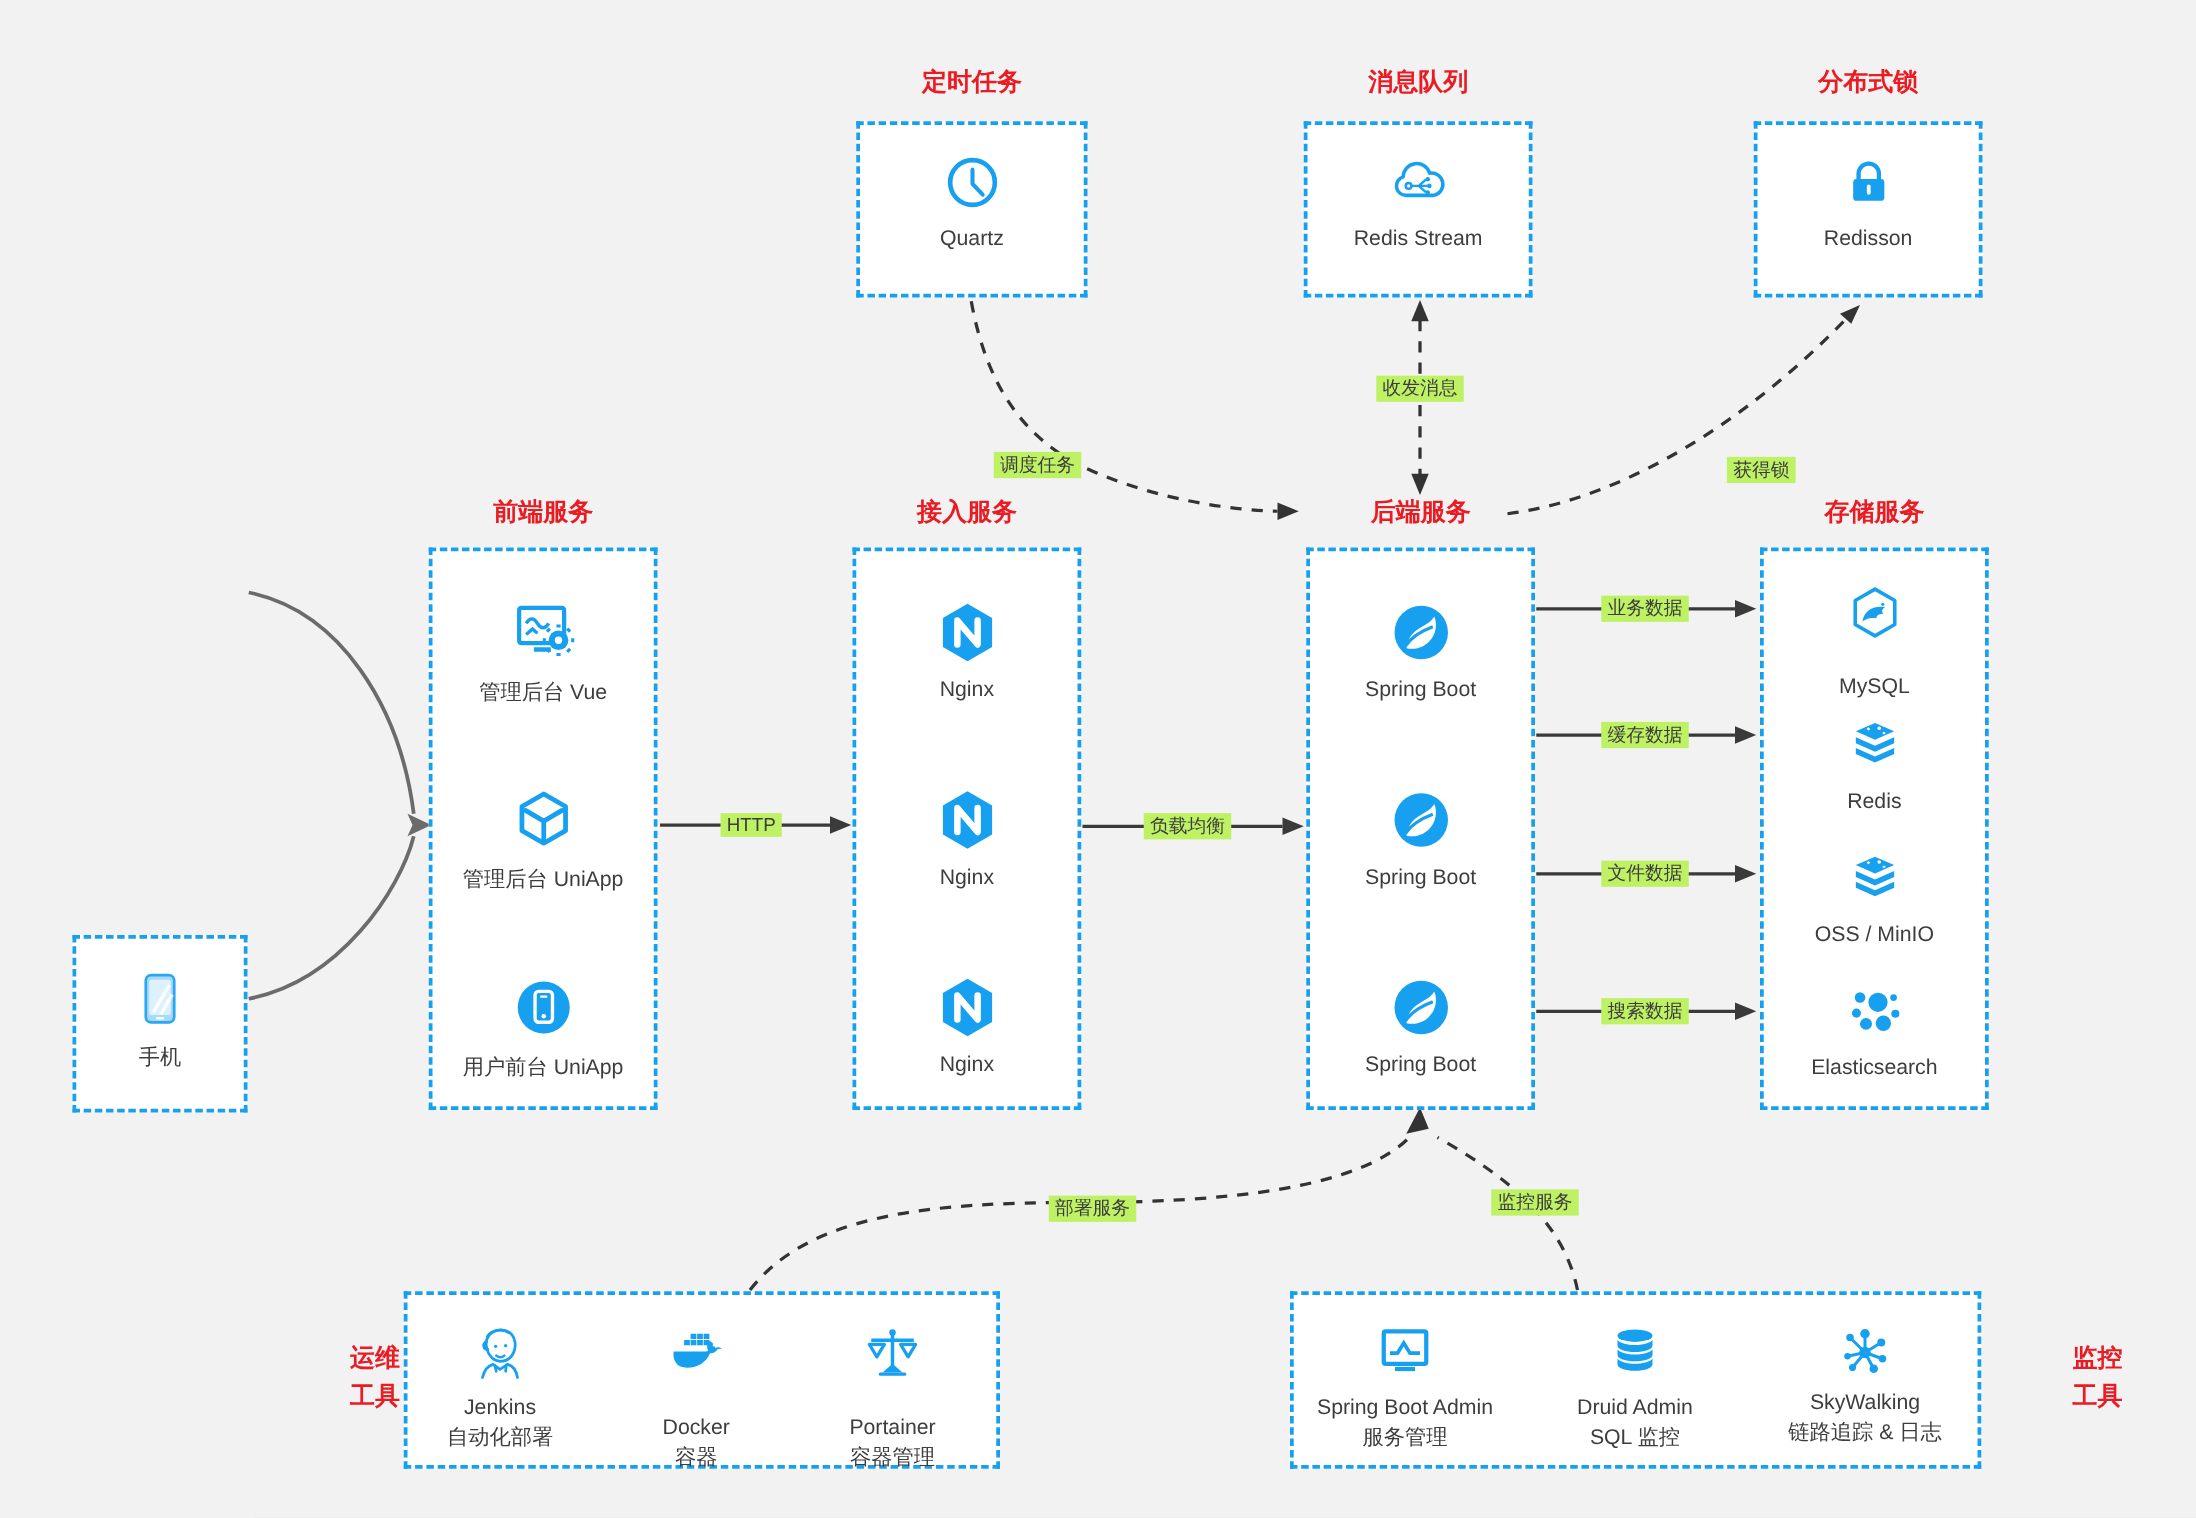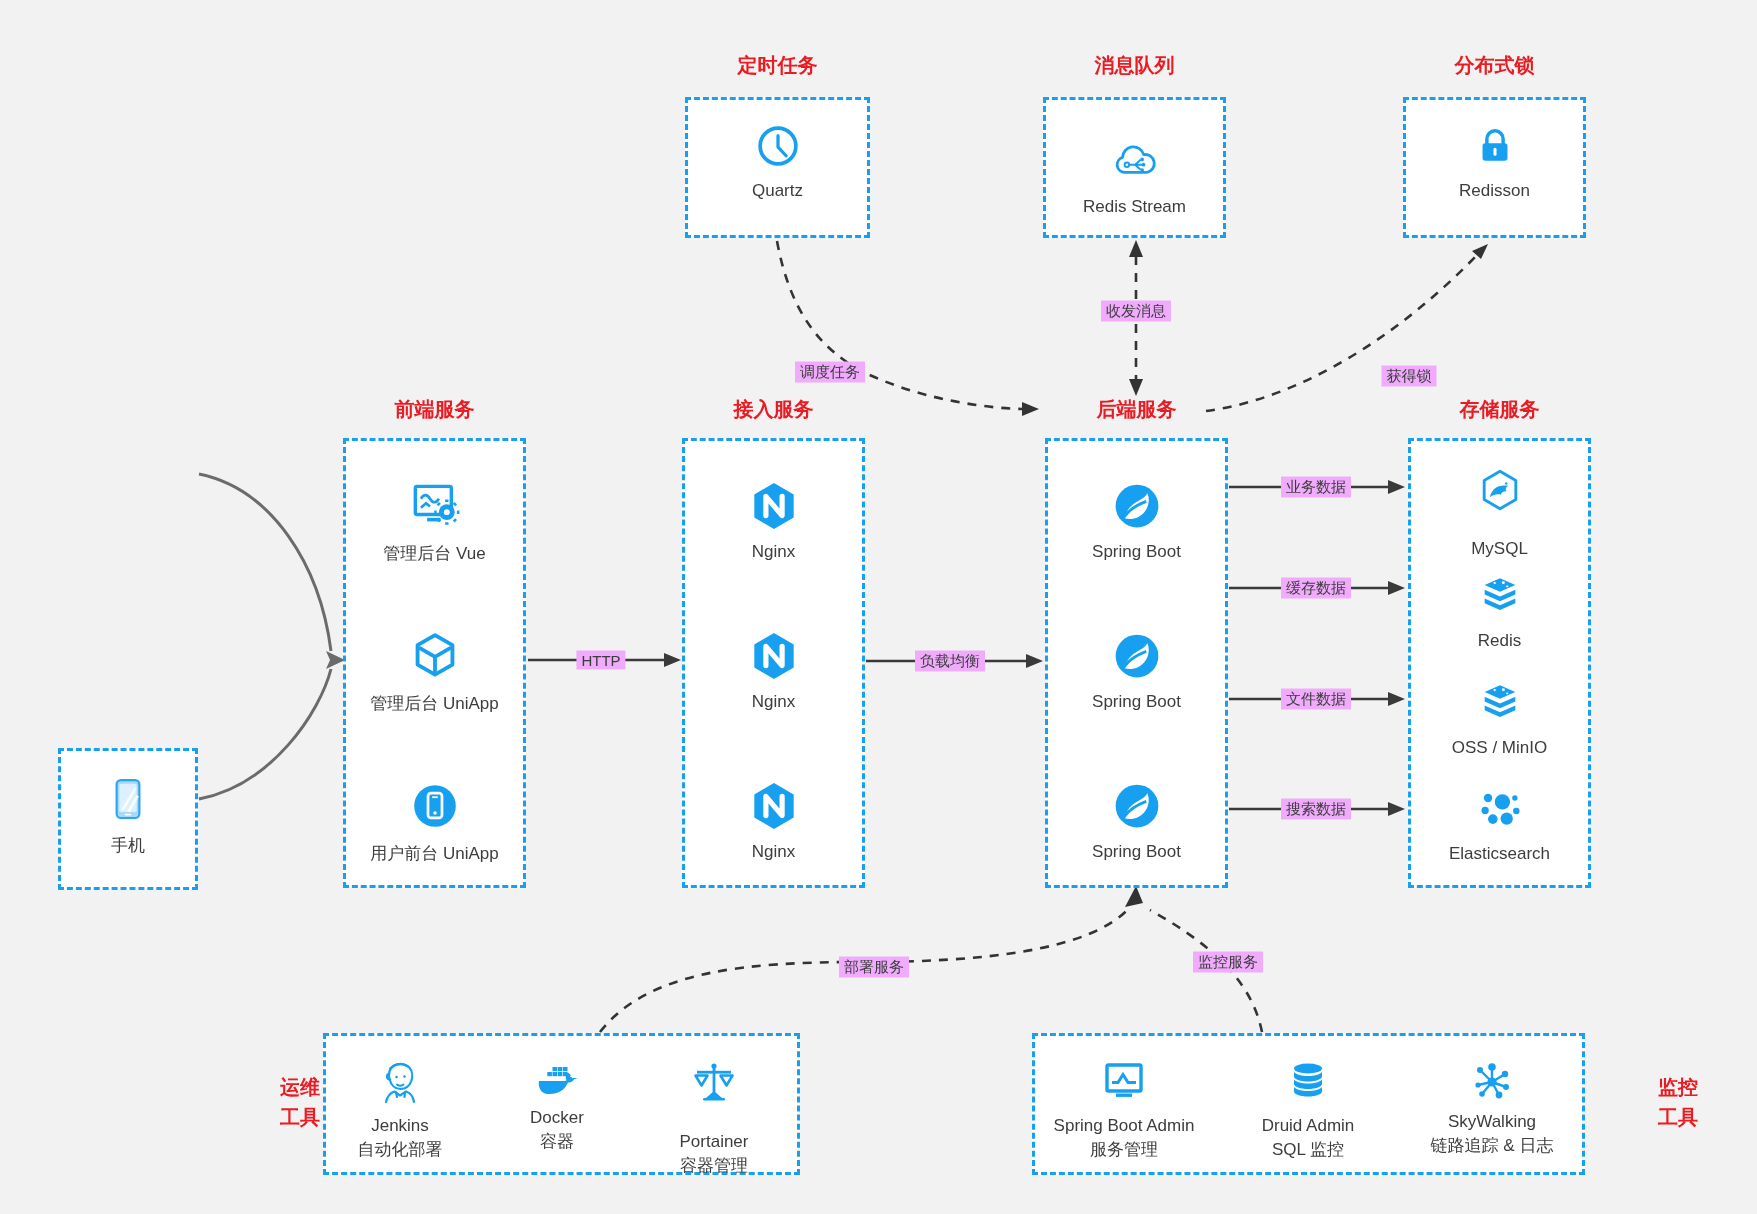--- a/index.html
+++ b/index.html
@@ -7,21 +7,21 @@
     font-family:"Liberation Sans","DejaVu Sans",sans-serif;overflow:hidden;}
   .edges{position:absolute;left:0;top:0;}
   .dash{stroke:#333;stroke-width:2.6;fill:none;stroke-dasharray:9 8;}
   .solid{stroke:#3a3a3a;stroke-width:2.6;fill:none;}
   .ah{fill:#3a3a3a;} .dah{fill:#333;}
   .dev{stroke:#6b6b6b;stroke-width:3;fill:none;} .devh{fill:#6b6b6b;}
   .box{position:absolute;background:#fff;border:3px dashed #17a0ef;box-sizing:border-box;}
   .gtitle{position:absolute;text-align:center;font-size:20px;font-weight:bold;color:#ea1b22;white-space:nowrap;}
   .item{position:absolute;left:0;width:100%;display:flex;flex-direction:column;align-items:center;}
   .lbl{font-size:17px;color:#3d3d3d;margin-top:9px;white-space:nowrap;}
-  .elabel{position:absolute;transform:translate(-50%,-50%);background:#f0abfc;color:#3c3c3c;
+  .elabel{position:absolute;transform:translate(-50%,-50%);background:#bef264;color:#3c3c3c;
     font-size:15px;padding:1px 5px;white-space:nowrap;}
   .sidelabel{position:absolute;font-size:20px;font-weight:bold;color:#ea1b22;text-align:right;line-height:30px;}
   .bcell{position:absolute;display:flex;flex-direction:column;align-items:center;}
   .blbl{font-size:17px;color:#3d3d3d;line-height:24px;white-space:nowrap;text-align:center;}
   .note{position:absolute;left:56px;top:98px;width:408px;height:62px;background:#f9f0a7;
     font-size:17px;color:#3a3a3a;line-height:24px;padding:8px 0 0 22px;box-sizing:border-box;}
   .note .curl{position:absolute;right:0;top:-13px;width:0;height:0;
     border-left:17px solid transparent;border-bottom:14px solid #a9a9a2;}
 </style>
 </head>
@@ -220,21 +220,21 @@
 
   <div class="box" style="left:685px;top:97px;width:185px;height:141px">
     <div class="item" style="top:20px">
       <svg width="52" height="52">
           <use href="#sym-clock"></use>
         </svg>
       <div class="lbl">Quartz</div>
     </div>
   </div>
   <div class="box" style="left:1043px;top:97px;width:183px;height:141px">
-    <div class="item" style="top:36px">
+    <div class="item" style="top:20px">
       <svg width="52" height="52">
           <use href="#sym-cloudmq"></use>
         </svg>
       <div class="lbl">Redis Stream</div>
     </div>
   </div>
   <div class="box" style="left:1403px;top:97px;width:183px;height:141px">
     <div class="item" style="top:20px">
       <svg width="52" height="52">
           <use href="#sym-lock"></use>
@@ -356,21 +356,21 @@
     <svg width="48" height="48">
         <use href="#sym-jenkins"></use>
       </svg>
     <div class="blbl" style="margin-top:8px">Jenkins</div>
     <div class="blbl">自动化部署</div>
   </div>
   <div class="bcell" style="left:482px;top:1058px;width:150px">
     <svg width="48" height="48">
         <use href="#sym-docker"></use>
       </svg>
-    <div class="blbl" style="margin-top:0">Docker</div>
+    <div class="blbl" style="margin-top:24px">Docker</div>
     <div class="blbl">容器</div>
   </div>
   <div class="bcell" style="left:639px;top:1058px;width:150px">
     <svg width="48" height="48">
         <use href="#sym-portainer"></use>
       </svg>
     <div class="blbl" style="margin-top:24px">Portainer</div>
     <div class="blbl">容器管理</div>
   </div>
 

